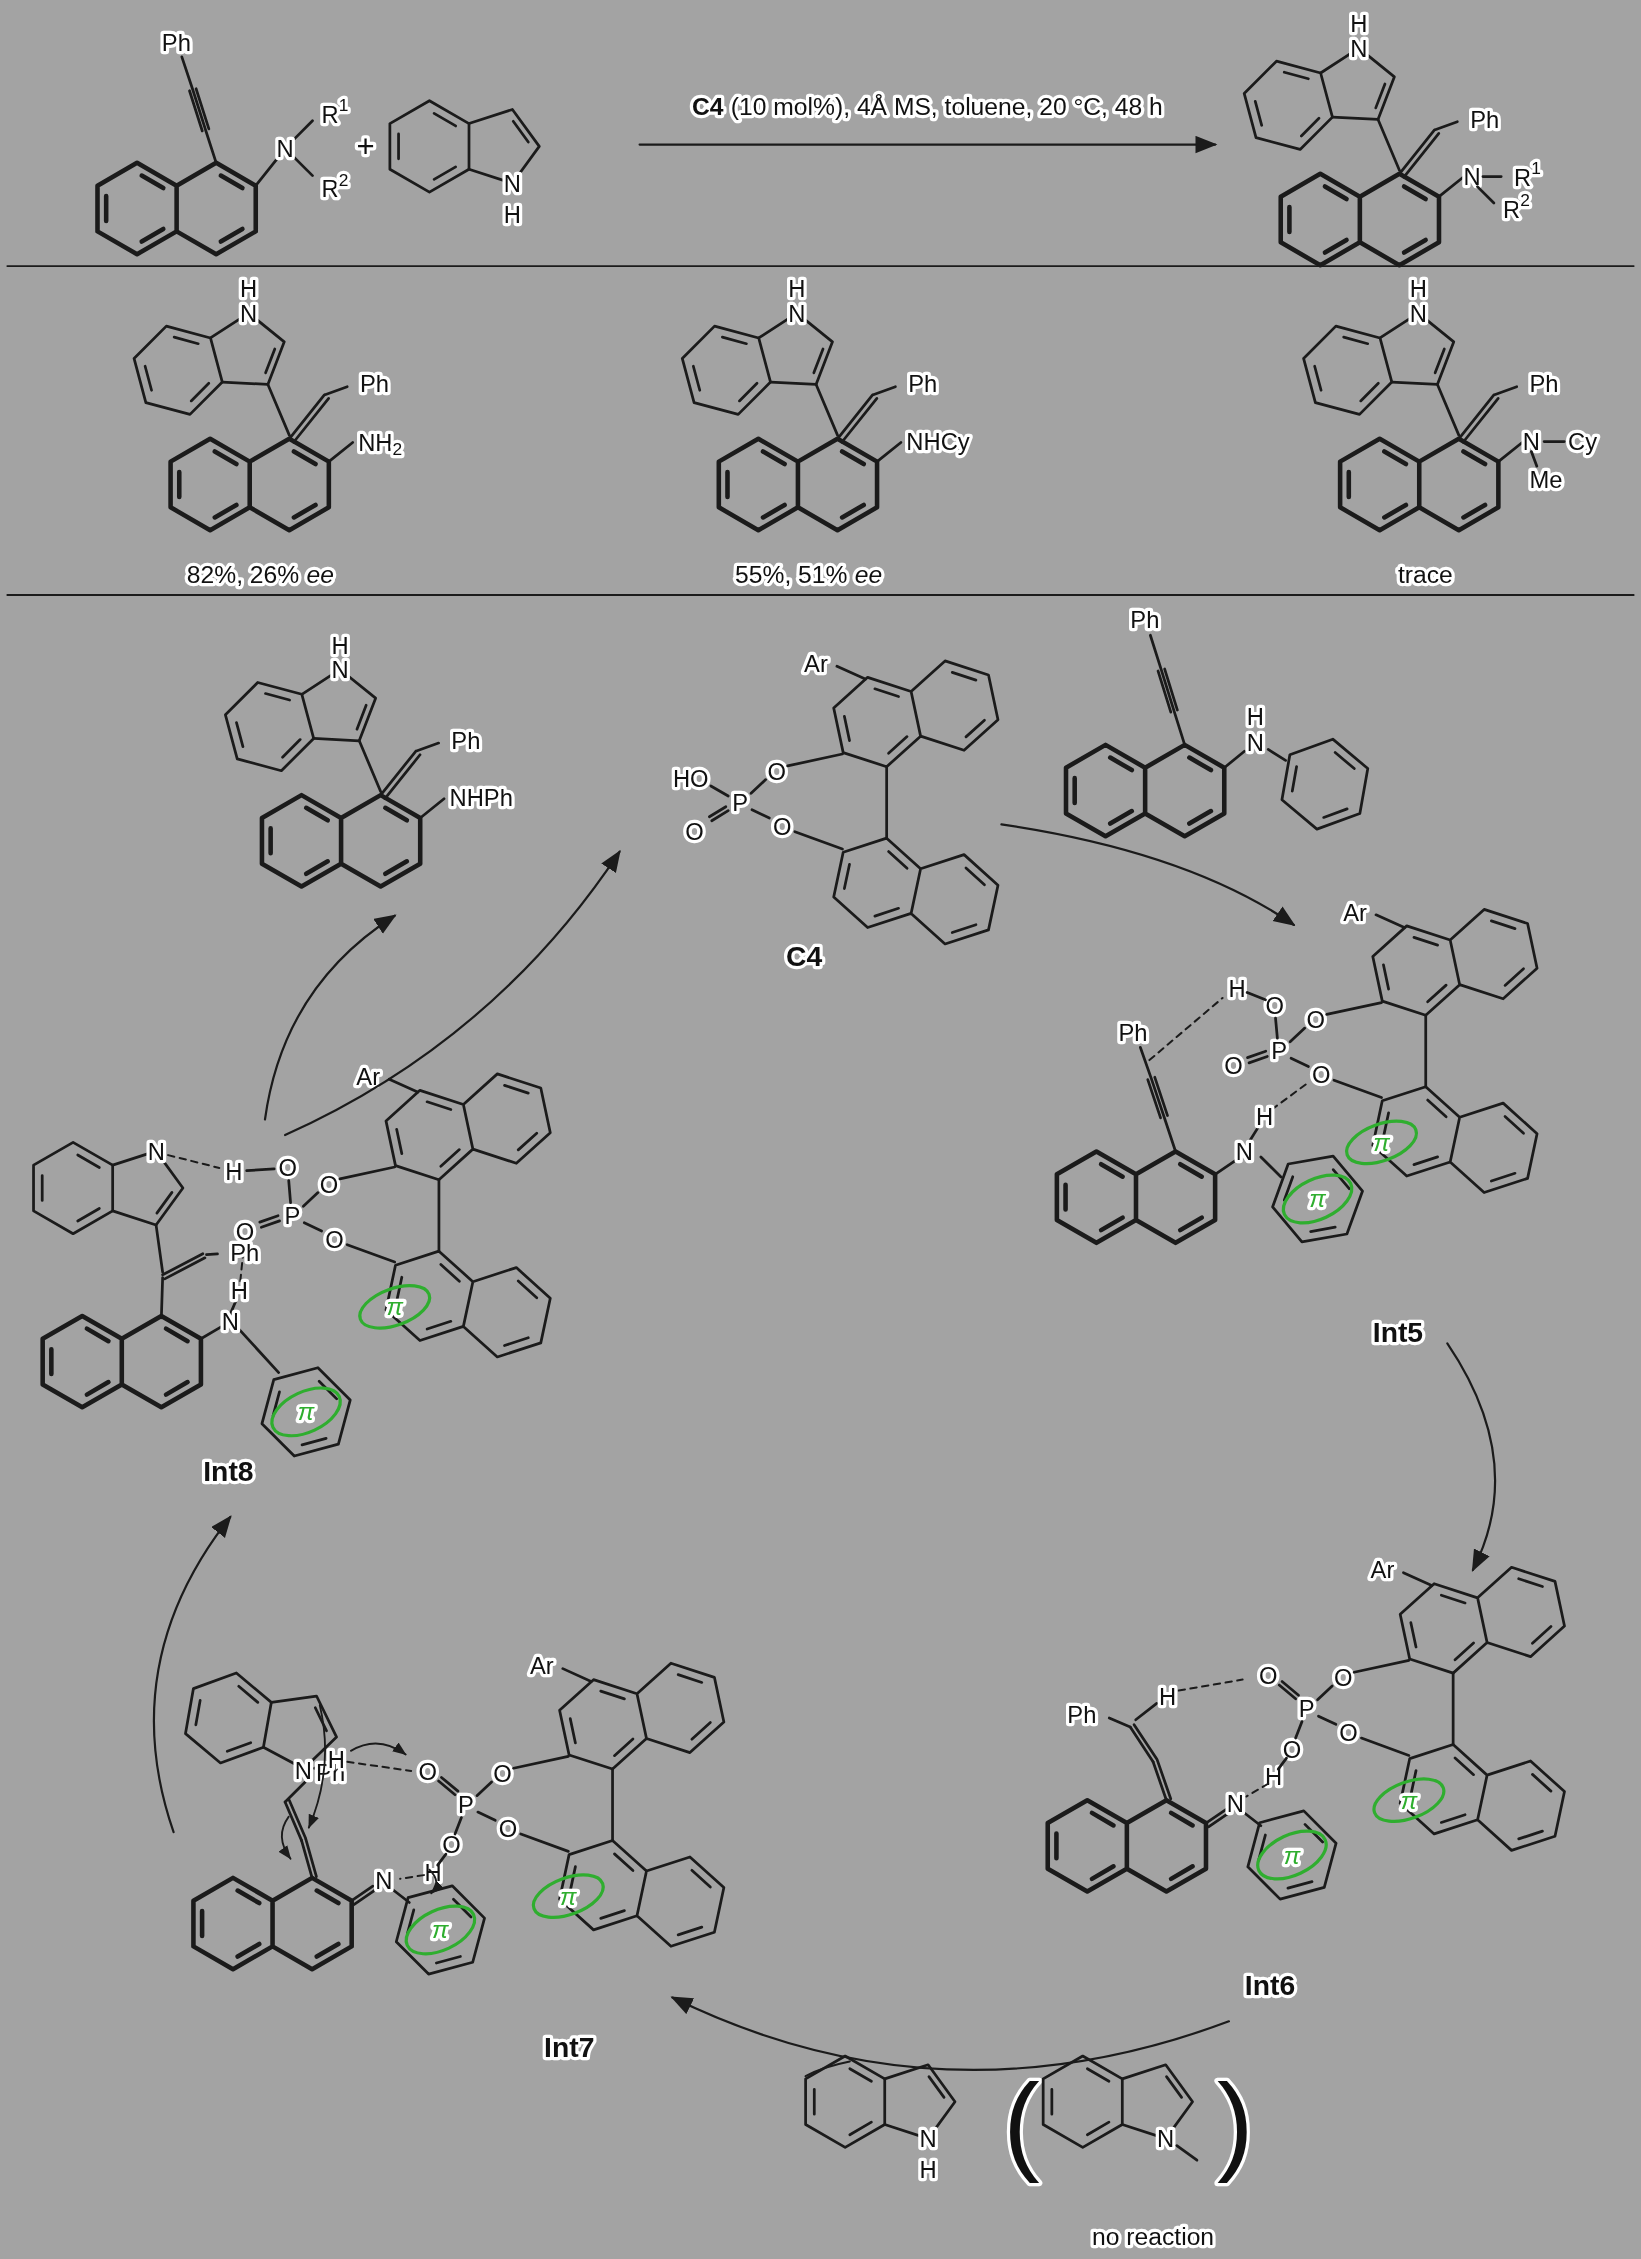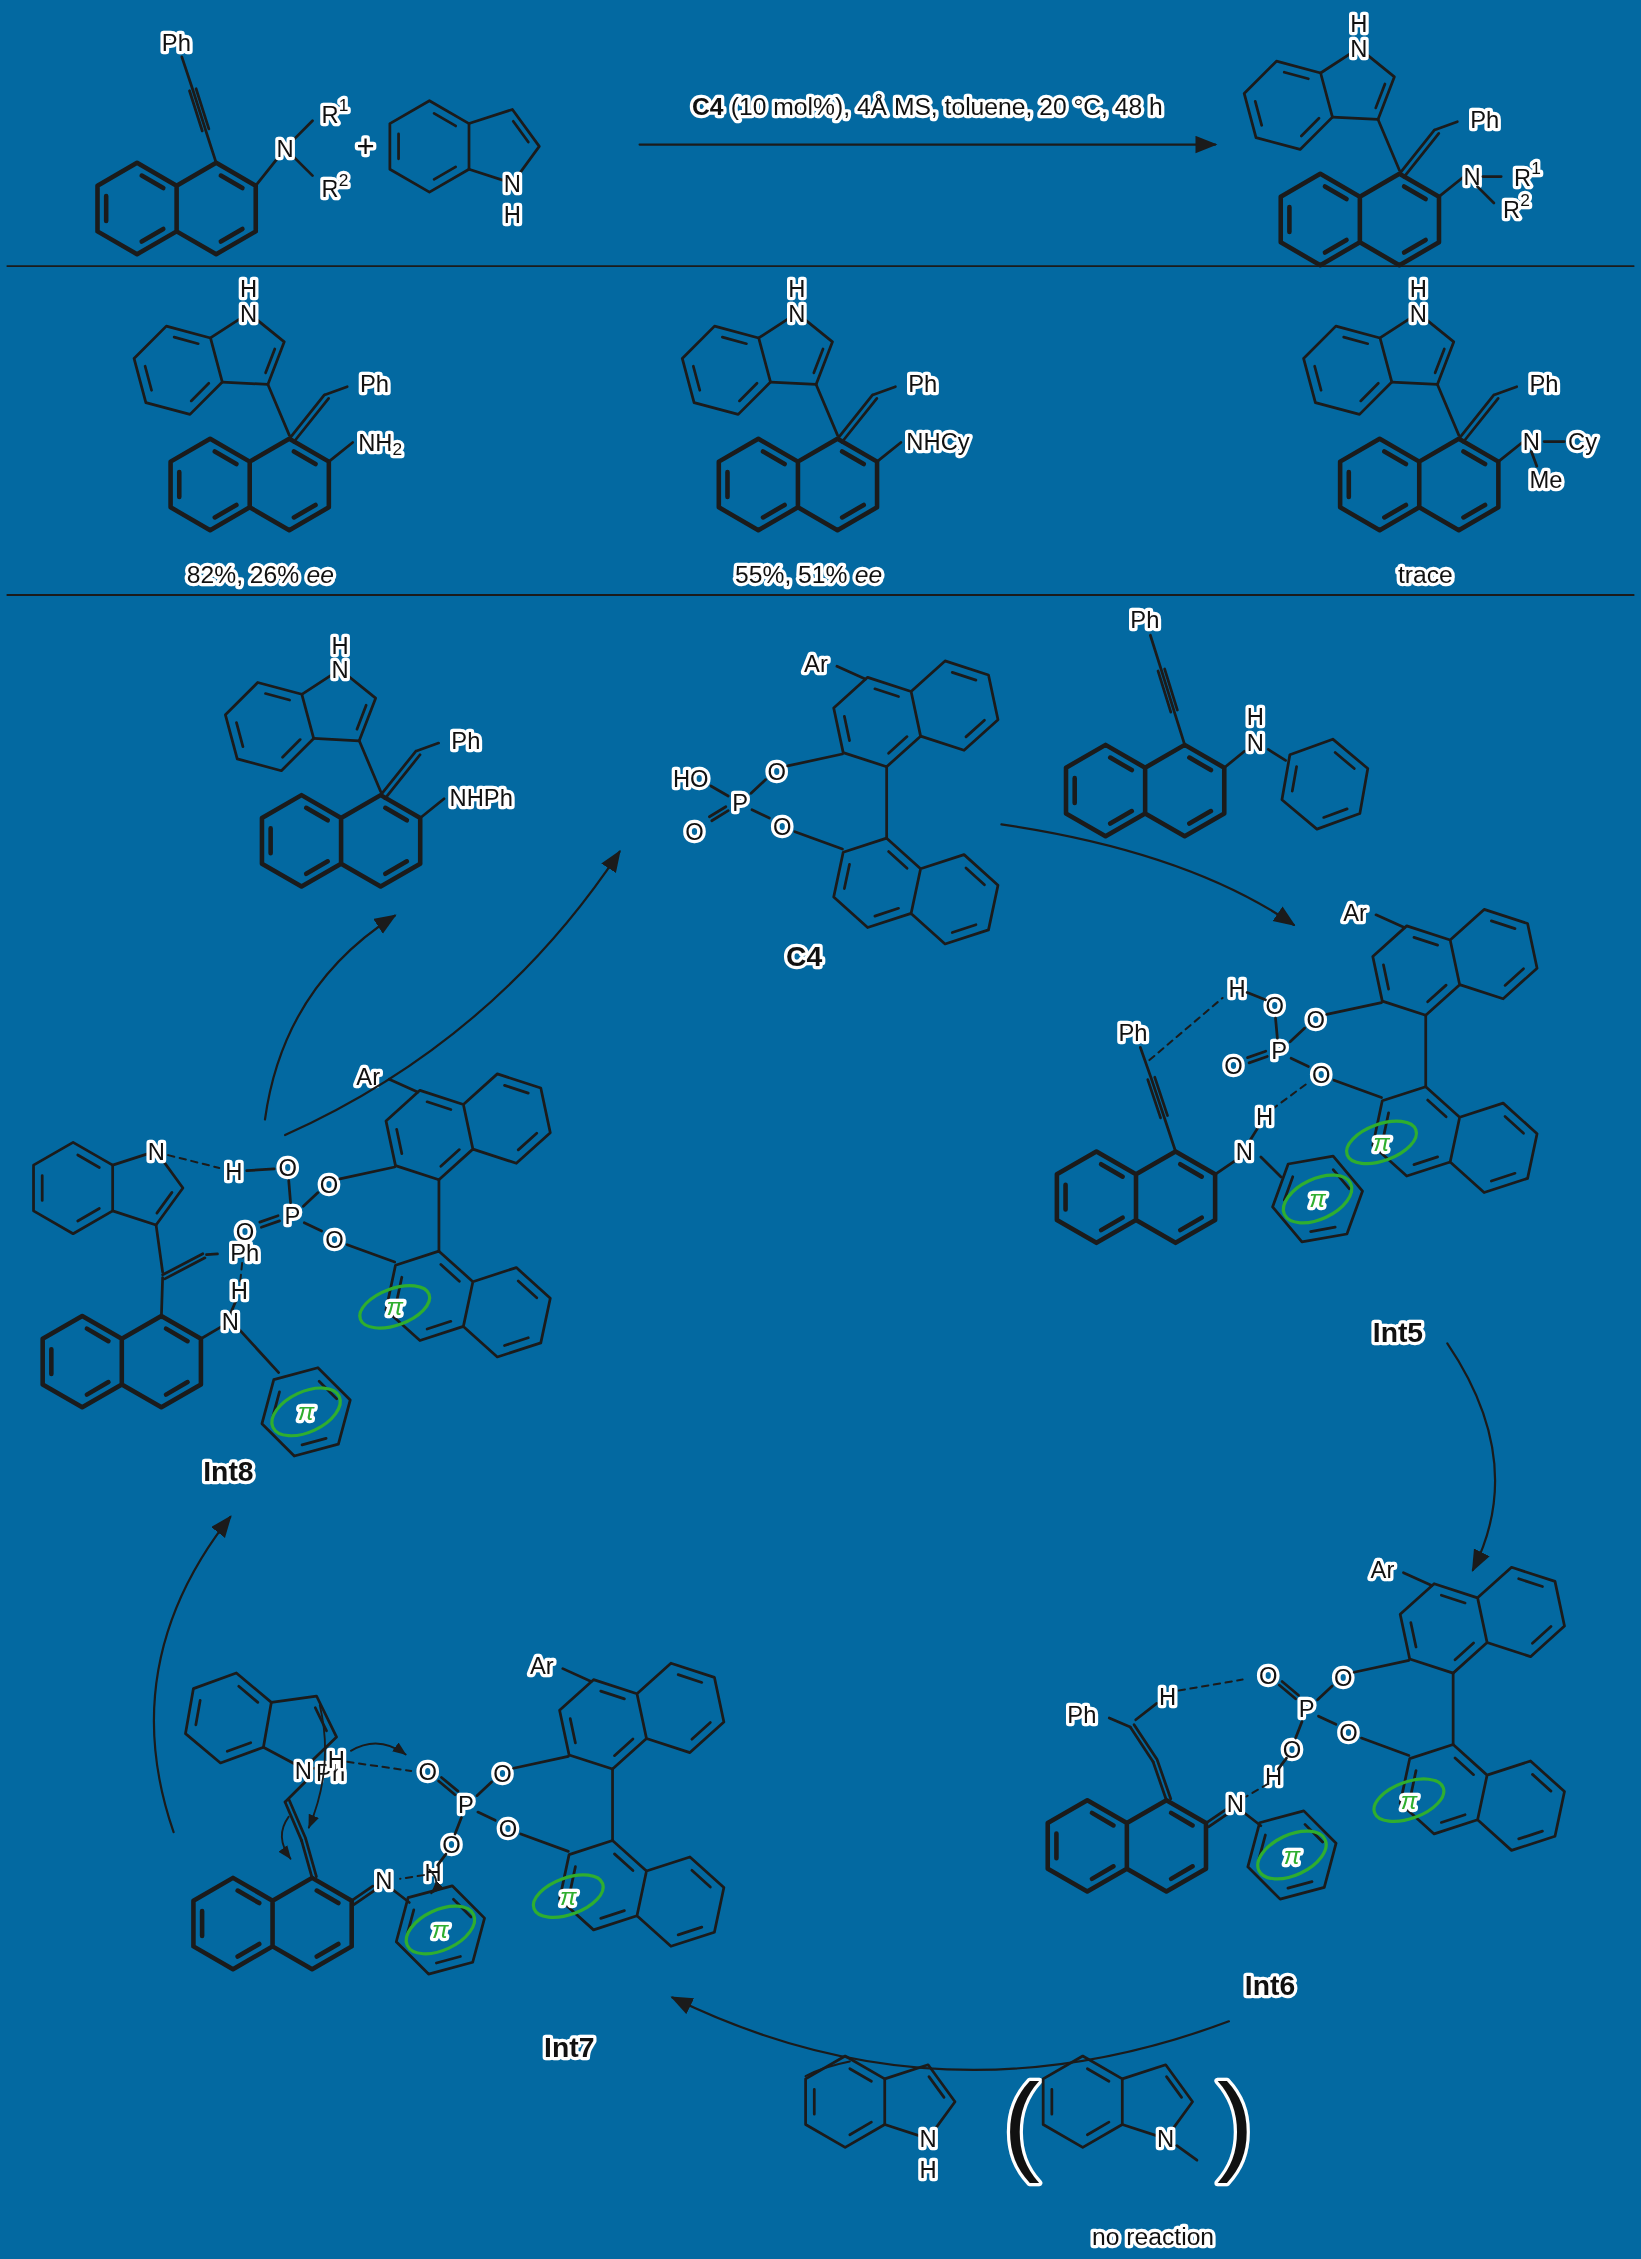--- a/index.html
+++ b/index.html
@@ -1,16 +1,16 @@
 <!DOCTYPE html>
 <html style="font-size:14.6px"><head>
 <meta charset="utf-8">
 <style>
   html,body{margin:0;padding:0;background:#fff;}
-  #fig{position:relative;width:1641px;height:2260px;background:#0369a1;}
+  #fig{position:relative;width:1641px;height:2260px;background:#a3a3a3;}
   svg{stroke:#1b1b1b;fill:none;stroke-width:3;stroke-linecap:round;stroke-linejoin:round;
       font-family:"Liberation Sans",sans-serif;font-size:24px;}
   text,tspan{stroke:#fff;stroke-width:7;fill:#111;paint-order:stroke;dominant-baseline:central;}
   .bd{stroke-width:5;}
   .dash{stroke-dasharray:7 6;stroke-width:2.2;}
   .grn{stroke:#2fae2f;stroke-width:3.5;}
   .gtx{fill:#2fae2f;font-style:italic;font-size:27px;}
   .bl{font-weight:700;font-size:31px;}
   .it{font-style:italic;}
   .cond{font-size:27px;}

